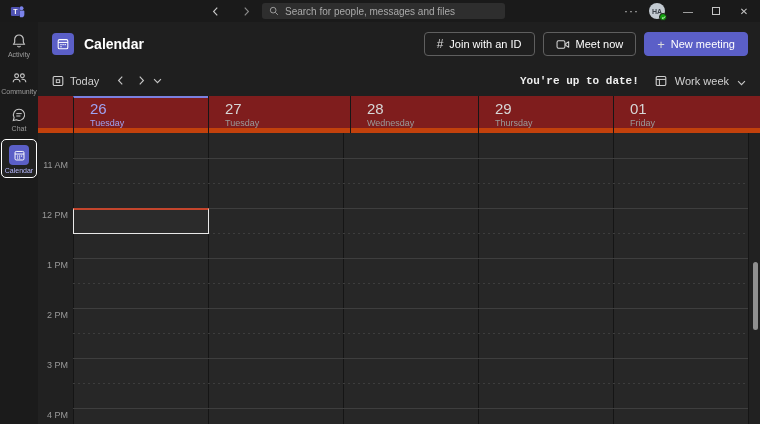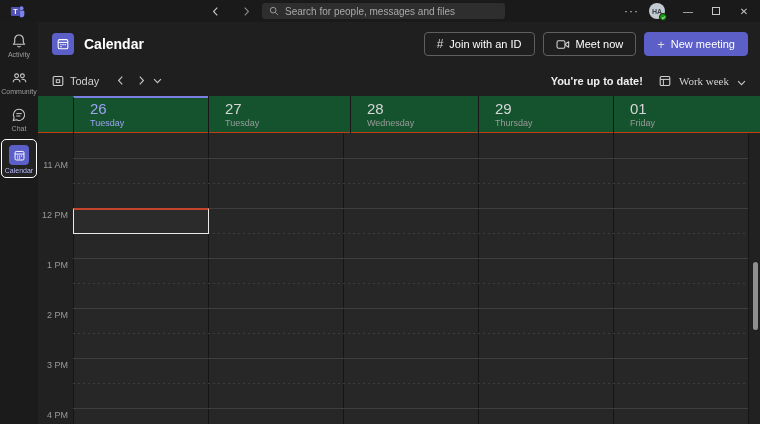--- a/index.html
+++ b/index.html
@@ -50,25 +50,25 @@
   .btn.primary { background:#5b5fc7; border:1px solid #5b5fc7; }
   .btn.primary .glyph { font-size:13px; }
 
   
   .toolbar { height:30px; display:flex; align-items:center; padding:0 14px; }
   .today-btn { display:flex; align-items:center; gap:6px; font-size:11px; color:#cfcfcf; }
   .tb-chevrons { display:flex; gap:14px; margin-left:18px; }
   .date-range { font-size:12px; font-weight:bold; color:#ffffff; margin-left:14px; }
   .caret { margin-left:8px; display:flex; align-items:center; }
   .toolbar-right { margin-left:auto; display:flex; align-items:center; gap:8px; }
-  .status-text { font-size:11px; font-weight:bold; color:#efefef; margin-right:8px; }
-  .view-label { font-size:11px; color:#d2d2d2;font-family:Liberation Serif, serif; }
-
-  
-  .day-row { position:relative; height:37px; background:#14532d; border-bottom:1px solid #c2410c; }
+  .status-text { font-size:11px; font-weight:bold; color:#efefef; margin-right:8px;font-family:Liberation Mono, monospace; }
+  .view-label { font-size:11px; color:#d2d2d2; }
+
+  
+  .day-row { position:relative; height:37px; background:#7f1d1d; border-bottom:5px solid #c2410c; }
   .day-col { position:absolute; top:0; height:37px; width:135px; padding:4px 0 0 16px; border-left:1px solid #161616; }
   .day-num { font-size:15px; color:#d6d6d6; line-height:17px; }
   .day-name { font-size:9px; color:#9a9a9a; margin-top:1px; }
   .day-col.active { border-top:2px solid #7b80e0; padding-top:2px; }
   .day-col.active .day-num, .day-col.active .day-name { color:#9fa3f3; }
 
   
   .grid { position:relative; flex:1; background:#212121; overflow:hidden; }
   .grid-cols { position:absolute; left:35px; top:0; width:675px; height:100%; background:#272727; }
   .v-line { position:absolute; top:0; bottom:0; width:1px; background:#151515; }

